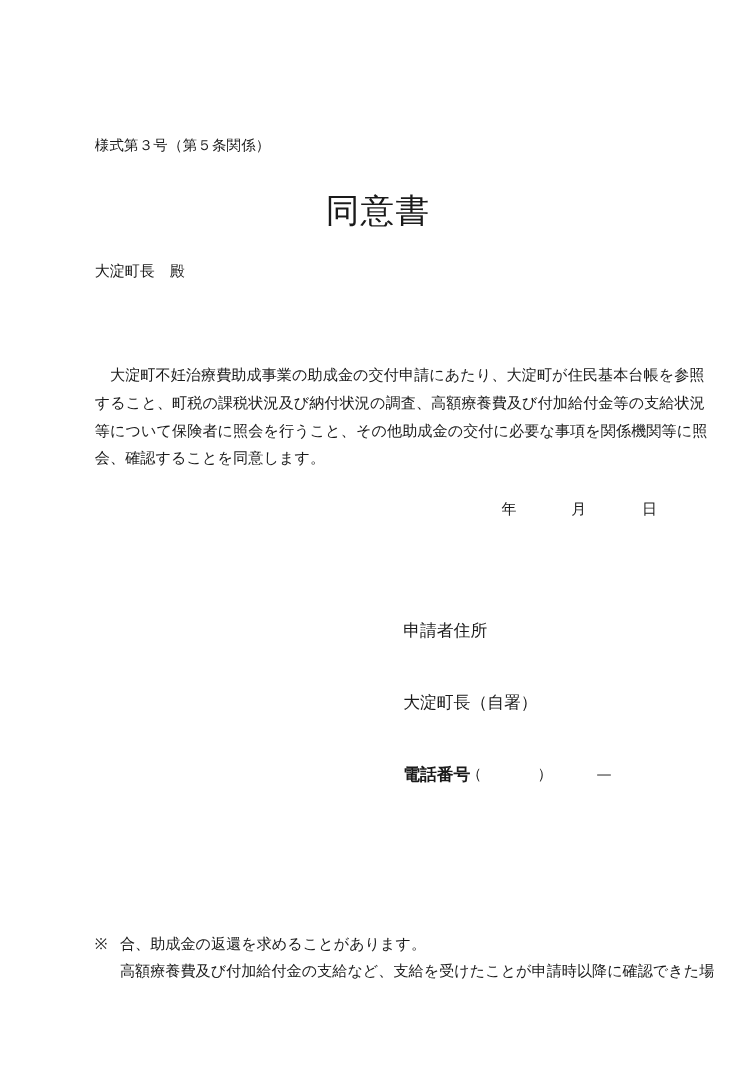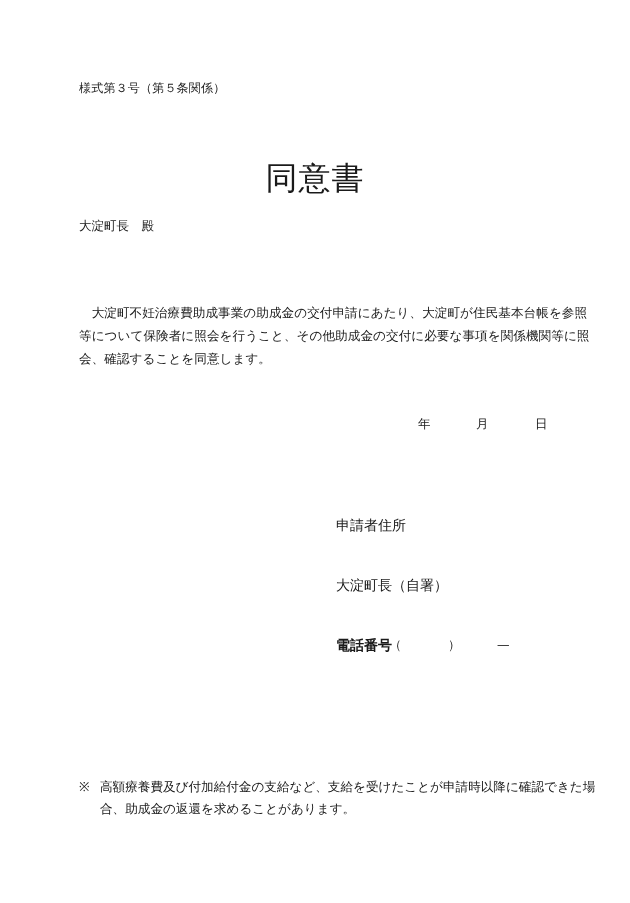--- a/index.html
+++ b/index.html
@@ -10,28 +10,28 @@
     body {
       width: 630px;
       height: 903px;
       position: relative;
       overflow: hidden;
       font-family: "DejaVu Serif", "Liberation Serif", serif;
       color: #1a1a1a;
     }
     .abs { position: absolute; white-space: nowrap; }
     .form-number {
-      left: 79px; top: 80px;
+      left: 79px; top: 113px;
       font-size: 12px;
       letter-spacing: 0.2px;
     }
     .doc-title {
       left: 0; width: 630px; top: 157px;
       text-align: center;
-      font-size: 32px;
+      font-size: 28px;
       letter-spacing: 1px;
     }
     .addressee {
       left: 79px; top: 218px;
       font-size: 12.5px;
     }
     .body-text {
       position: absolute;
       left: 79px; top: 269px;
       width: 474px;
@@ -78,20 +78,21 @@
 <div>
 
   <div class="abs form-number">様式第３号（第５条関係）</div>
 
   <div class="abs doc-title">同意書</div>
 
   <div class="abs addressee">大淀町長　殿</div>
 
   <div class="body-text">
     <span class="line">　大淀町不妊治療費助成事業の助成金の交付申請にあたり、大淀町が住民基本台帳を参照</span>
+    <span class="line">すること、町税の課税状況及び納付状況の調査、高額療養費及び付加給付金等の支給状況</span>
     <span class="line">等について保険者に照会を行うこと、その他助成金の交付に必要な事項を関係機関等に照</span>
     <span class="line">会、確認することを同意します。</span>
   </div>
 
   <div>
     <span class="abs date-row date-year">年</span>
     <span class="abs date-row date-month">月</span>
     <span class="abs date-row date-day">日</span>
   </div>
 
@@ -102,18 +103,18 @@
   <div>
     <span class="abs field-label phone-row">電話番号</span>
     <span class="abs phone-open">（</span>
     <span class="abs phone-close">）</span>
     <span class="abs phone-dash">—</span>
   </div>
 
   <div class="note">
     <span class="mark">※</span>
     <div class="note-text">
+      <span class="line indent">合、助成金の返還を求めることがあります。</span>
       <span class="line">高額療養費及び付加給付金の支給など、支給を受けたことが申請時以降に確認できた場</span>
-      <span class="line indent">合、助成金の返還を求めることがあります。</span>
     </div>
   </div>
 
 </div>
 
 </body></html>

